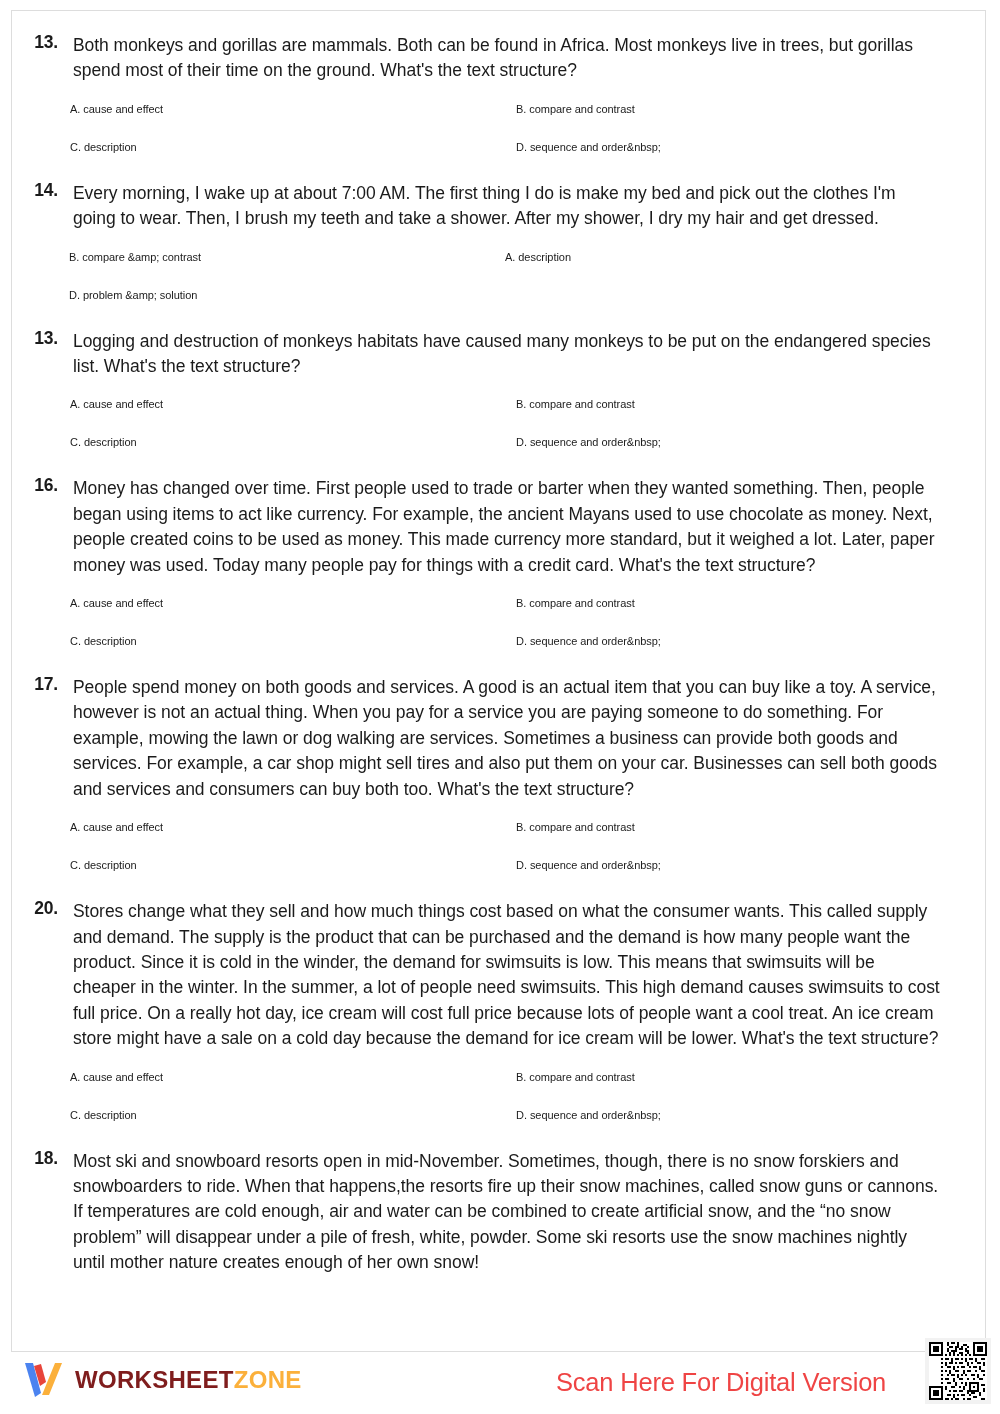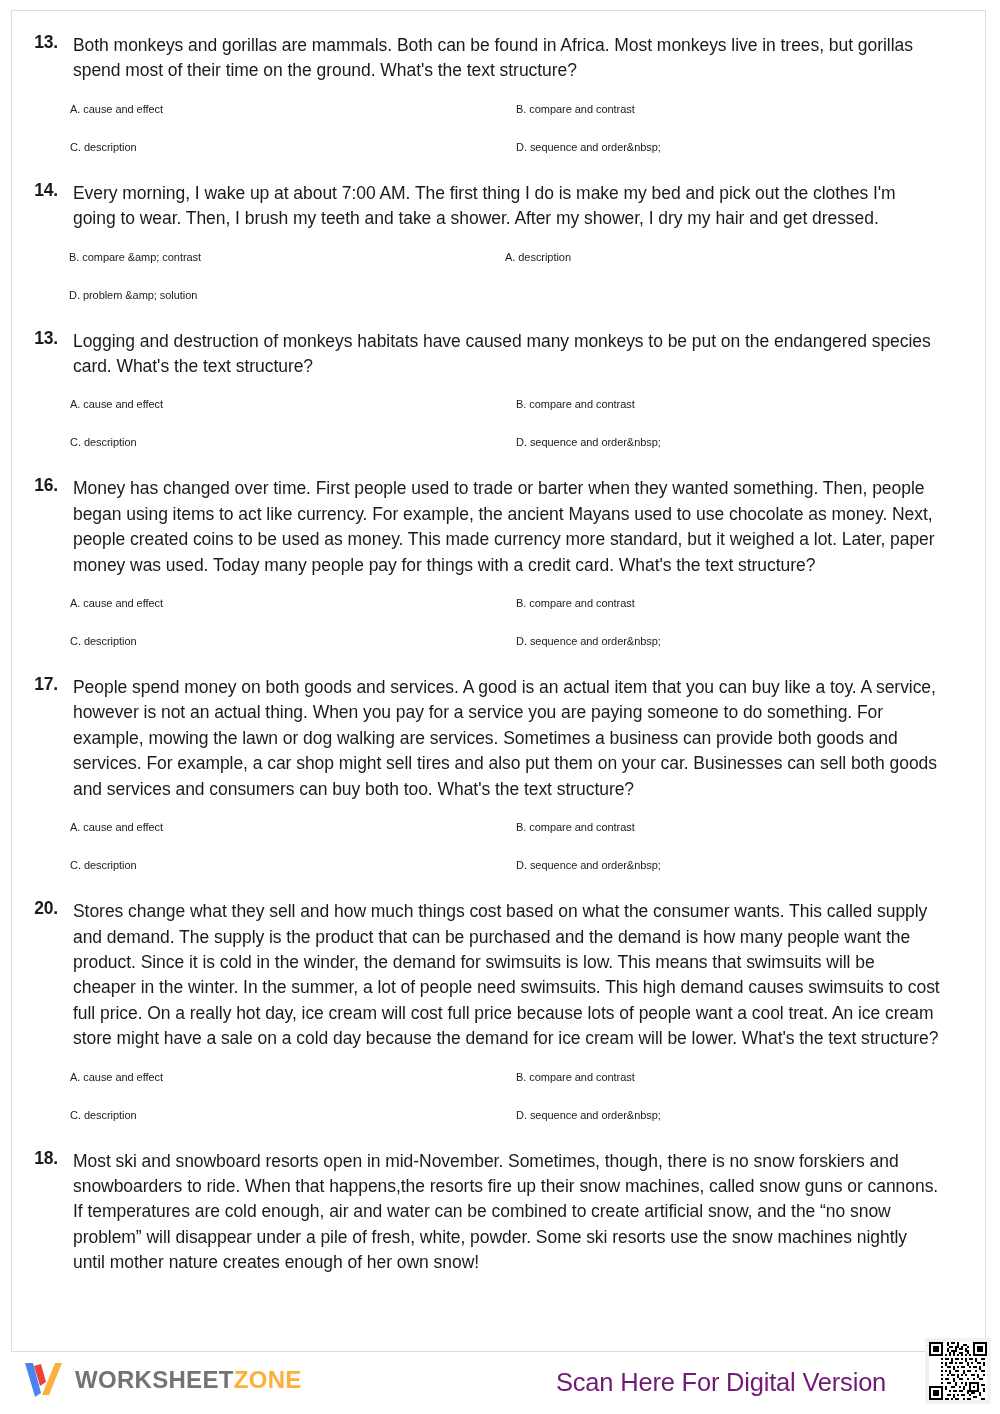--- a/index.html
+++ b/index.html
@@ -126,30 +126,30 @@
     position: relative;
     flex: 0 0 auto;
   }
 
   .brand-name {
     font-size: 24px;
     font-weight: bold;
     letter-spacing: 0.3px;
     white-space: nowrap;
   }
-  .brand-name .w { color: #737373; }
+  .brand-name .w { color: #7f1d1d; }
   .brand-name .z { color: #fbb03b; text-align: center; }
 
   .scan-text {
     position: absolute;
     left: 556px;
     top: 6px;
     font-size: 25.5px;
     line-height: 32px;
-    color: #701a75;
+    color: #ef4444;
     letter-spacing: -0.2px;
     white-space: nowrap;
   }
 
   .qr {
     position: absolute;
     left: 925px;
     top: -22px;
     width: 66px;
     height: 66px;
@@ -196,21 +196,21 @@
             <div class="optrow">
               <div class="opt opt-right">D. problem &amp;amp; solution</div>
             </div>
           </div>
         </div>
       </div>
 
       <div class="question">
         <div class="qnum">13.</div>
         <div class="qbody">
-          <p class="qtext">Logging and destruction of monkeys habitats have caused many monkeys to be put on the endangered species card. What's the text structure?</p>
+          <p class="qtext">Logging and destruction of monkeys habitats have caused many monkeys to be put on the endangered species list. What's the text structure?</p>
           <div class="options">
             <div class="optrow">
               <div class="opt opt-left">A. cause and effect</div>
               <div class="opt opt-right">B. compare and contrast</div>
             </div>
             <div class="optrow">
               <div class="opt opt-left">C. description</div>
               <div class="opt opt-right">D. sequence and order&amp;nbsp;</div>
             </div>
           </div>

